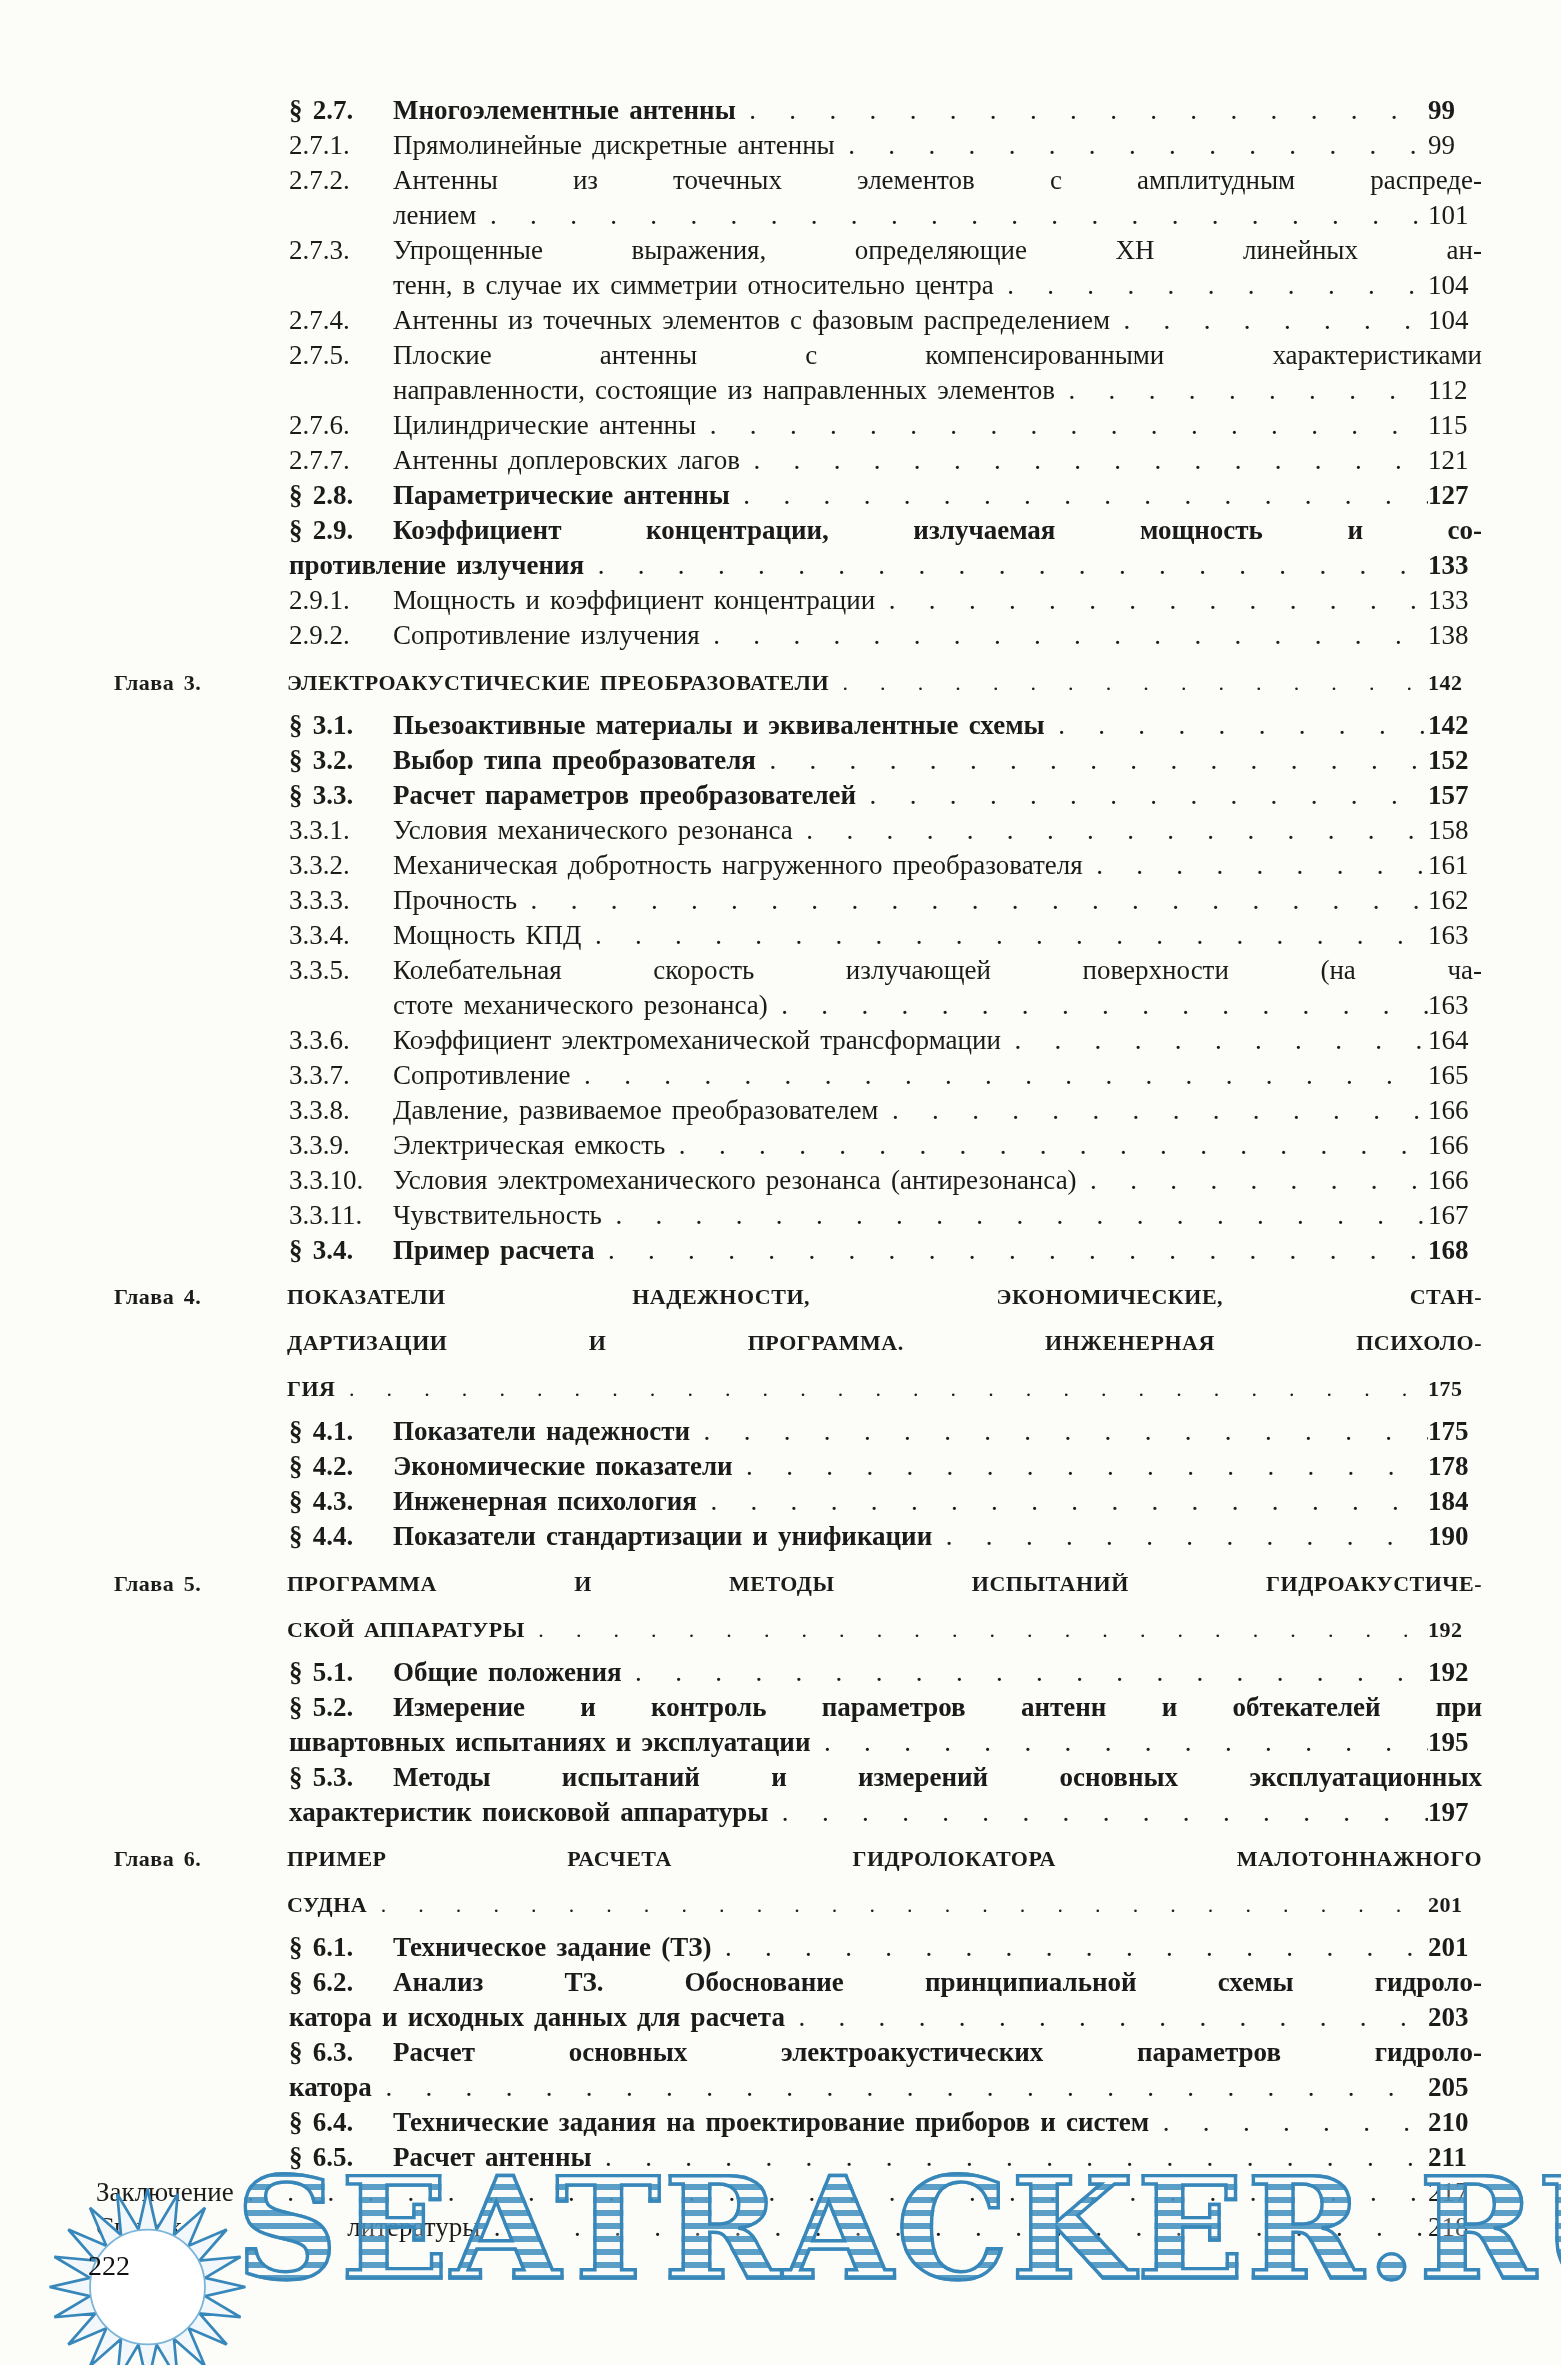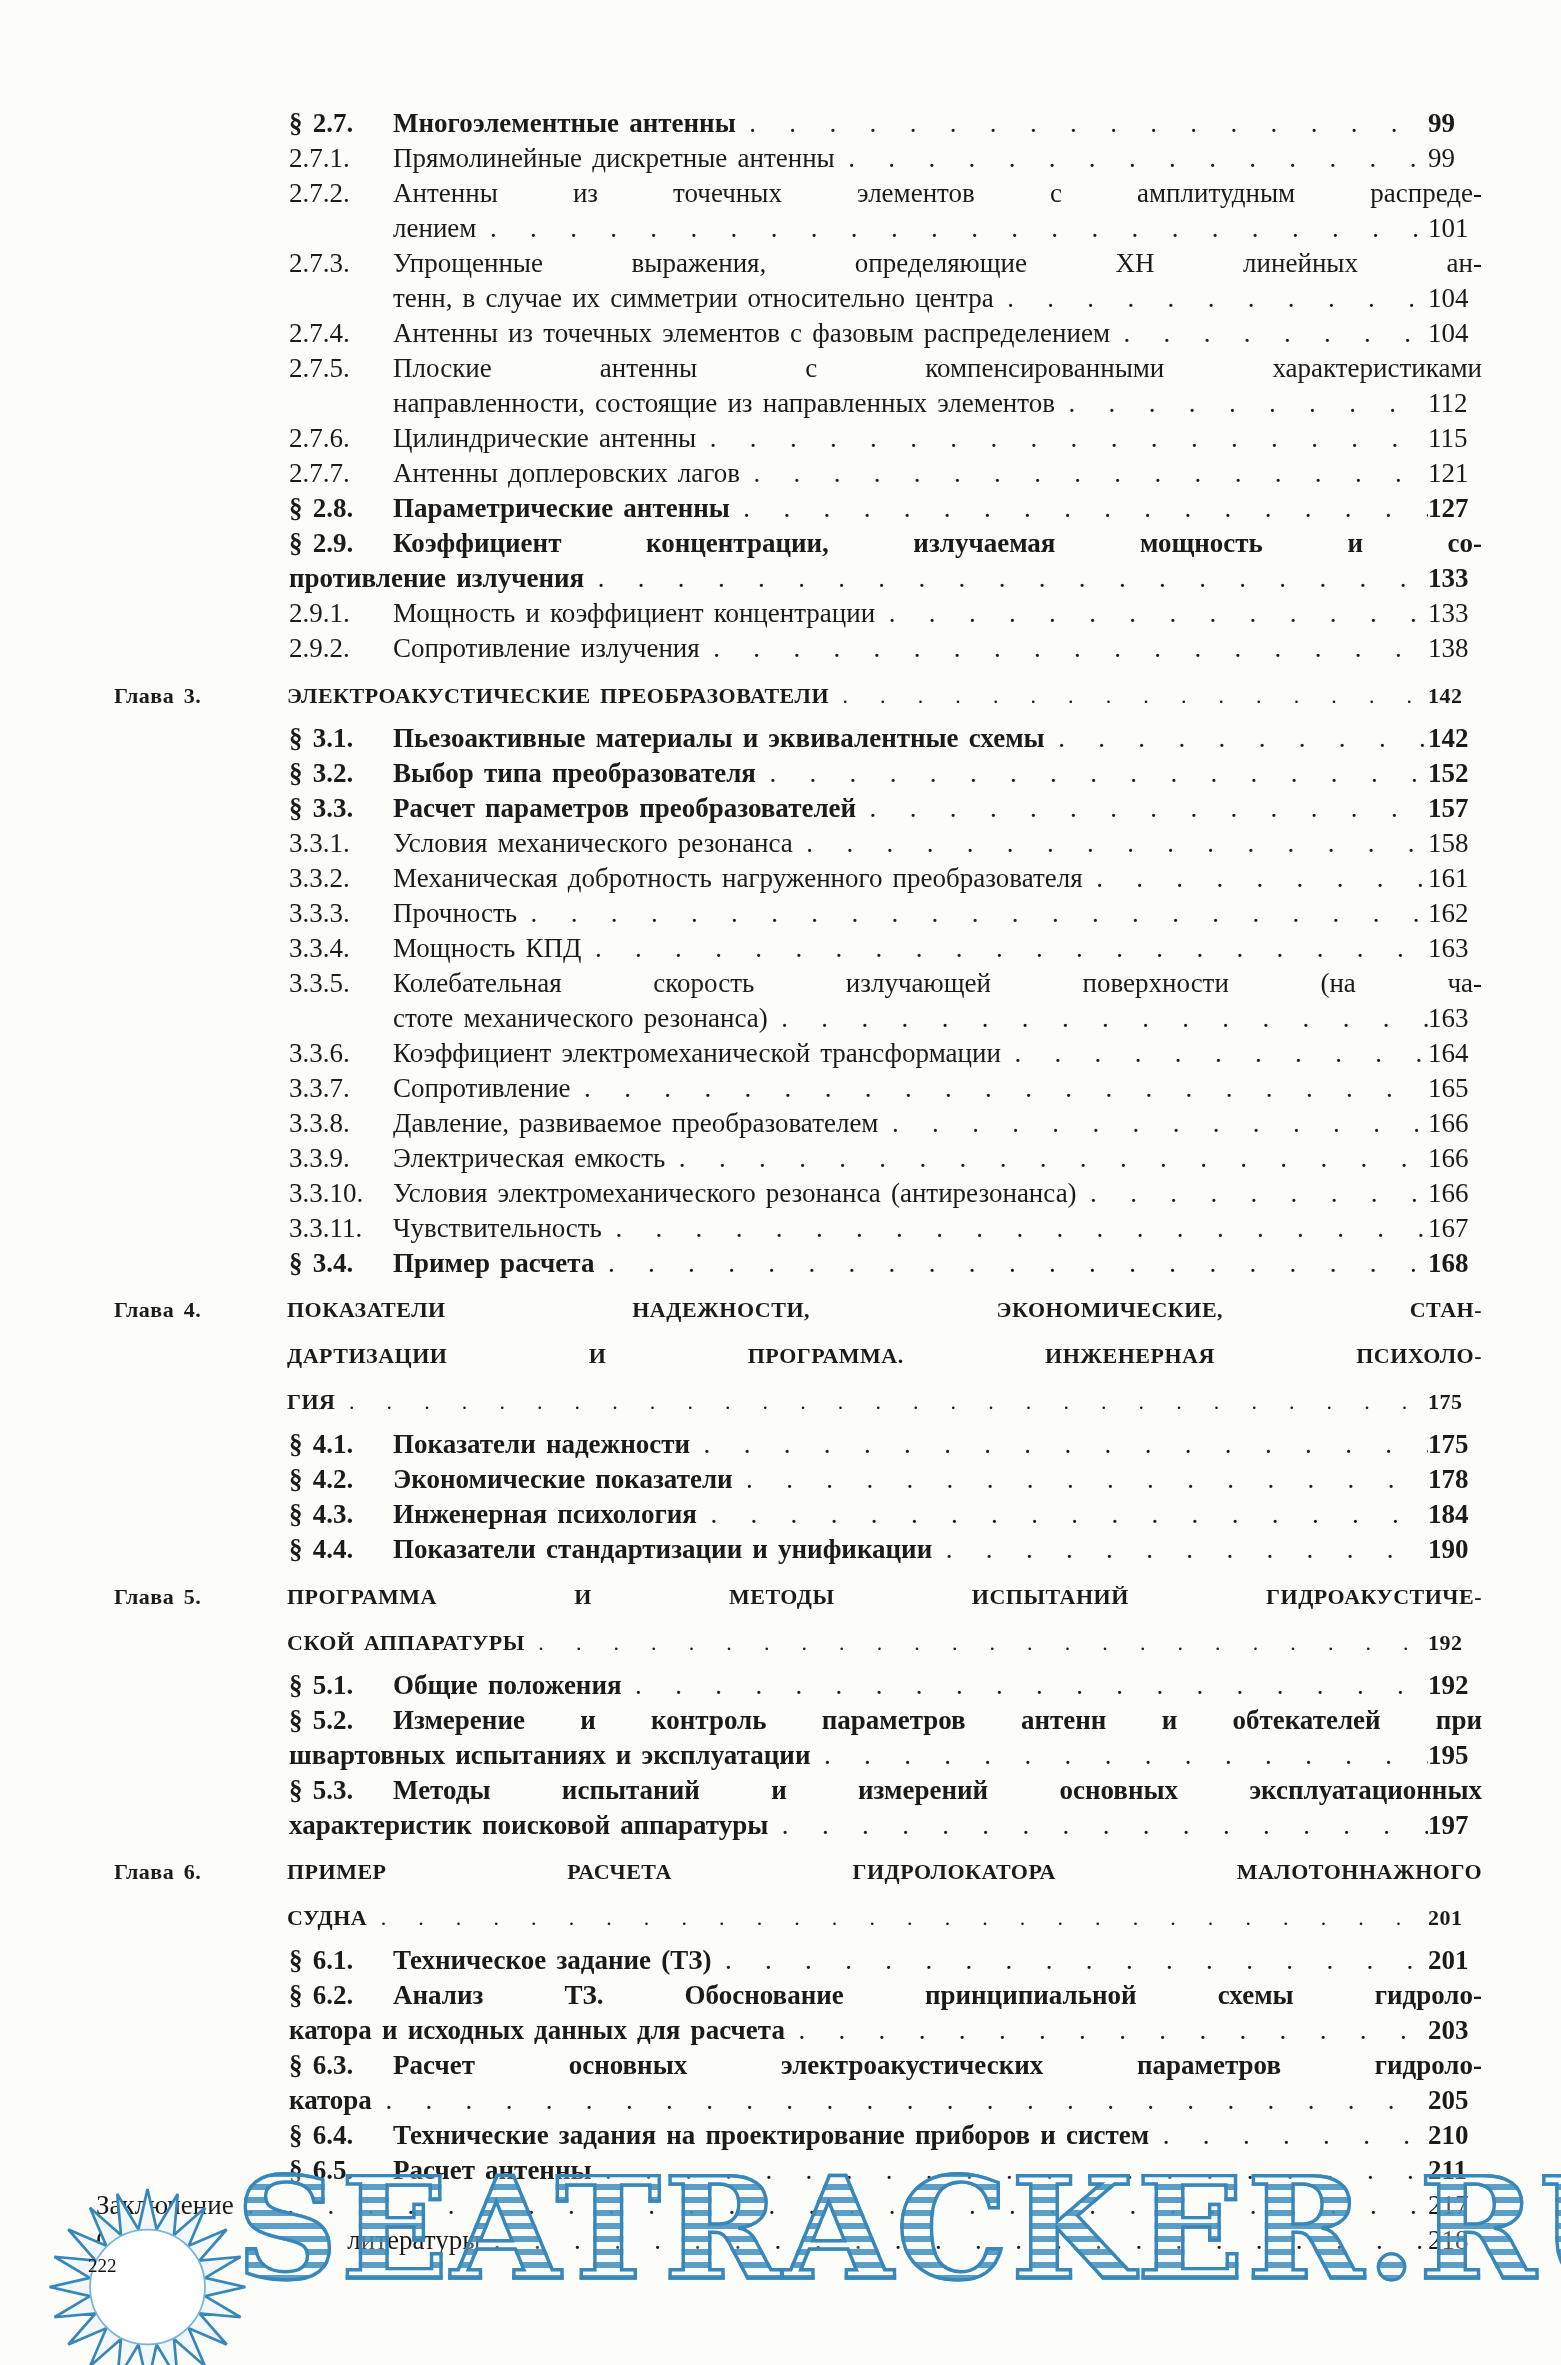--- a/index.html
+++ b/index.html
@@ -10,21 +10,21 @@
     background: #fcfcf8;
     overflow: hidden;
     font-family: "Liberation Serif", serif;
     color: #1b1b1b;
     font-size: 27px;
     line-height: 35px;
   }
   .toc {
     position: absolute;
     left: 96px;
-    top: 106px;
+    top: 93px;
     width: 1386px;
     z-index: 1;
     word-spacing: 3.4px;
   }
   .entry { overflow: hidden; }
   .entry.section, .entry.sub { padding-left: 193px; }
   .entry.bold { font-weight: 700; }
   .entry.chapter {
     padding-left: 18px;
     font-weight: 700;
@@ -79,21 +79,21 @@
     -webkit-background-clip: text;
     background-clip: text;
     -webkit-text-fill-color: transparent;
   }
   .sun { position: absolute; left: 39px; top: 2186px; z-index: 4; }
   .pagenum {
     position: absolute;
     left: 88px;
     top: 2248px;
     z-index: 6;
-    font-size: 19px;
+    font-size: 28px;
     color: #101010;
   }
 </style>
 </head>
 <body>
 
 <div class="page">
 
   <div class="toc">
       <div class="entry section bold">

